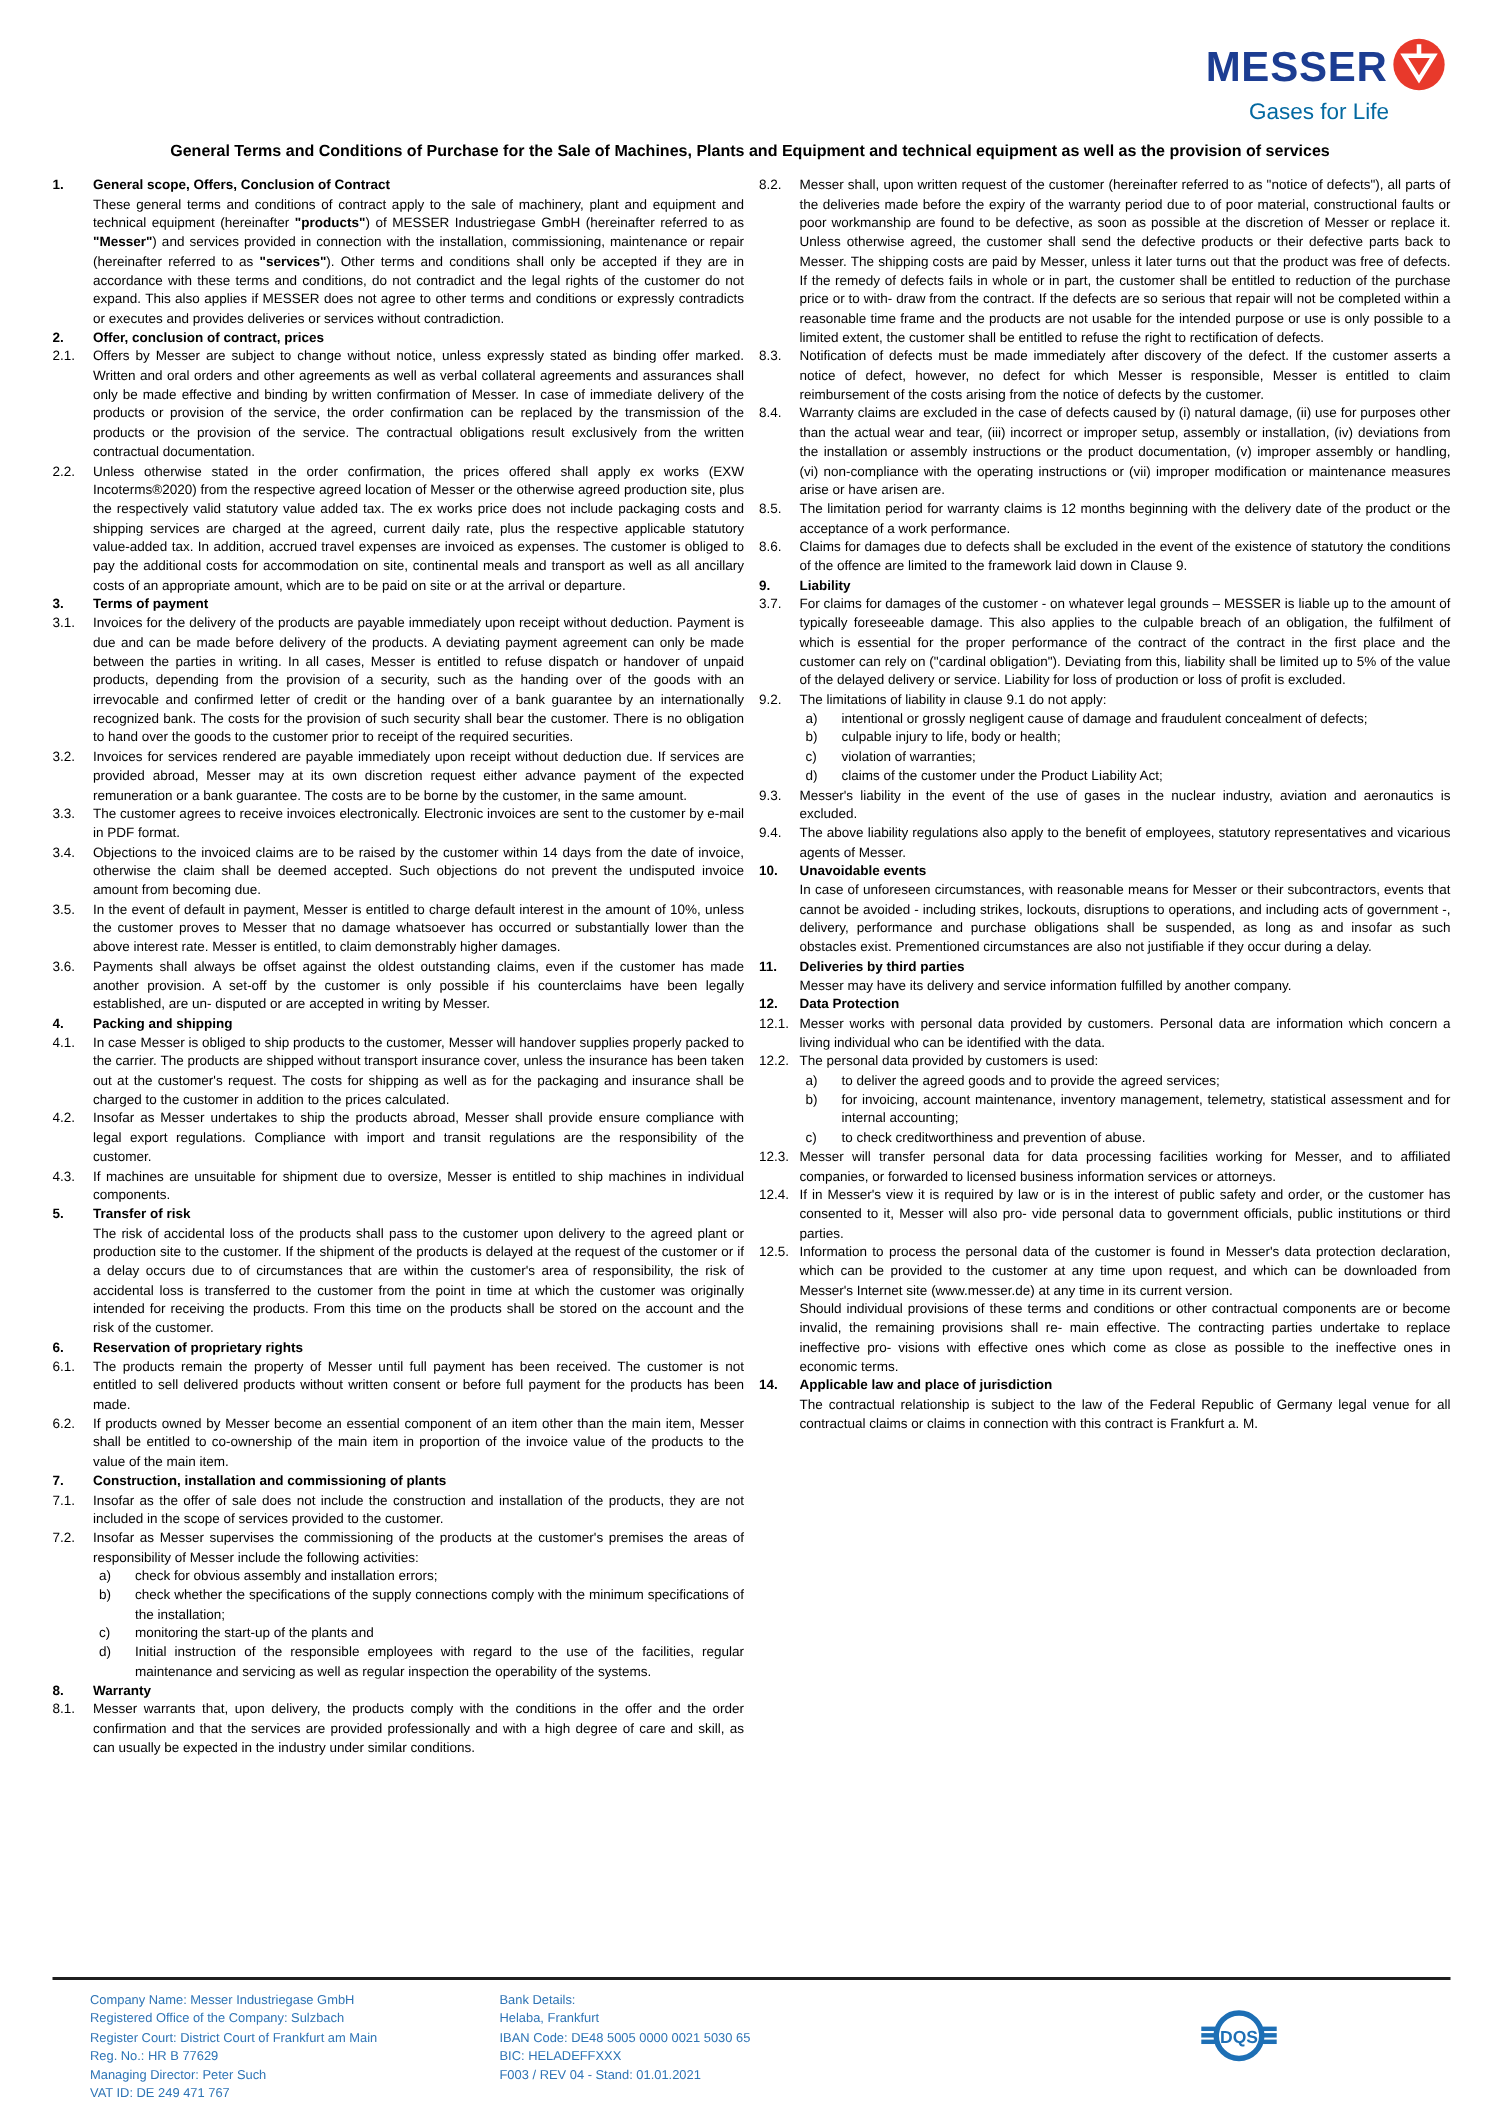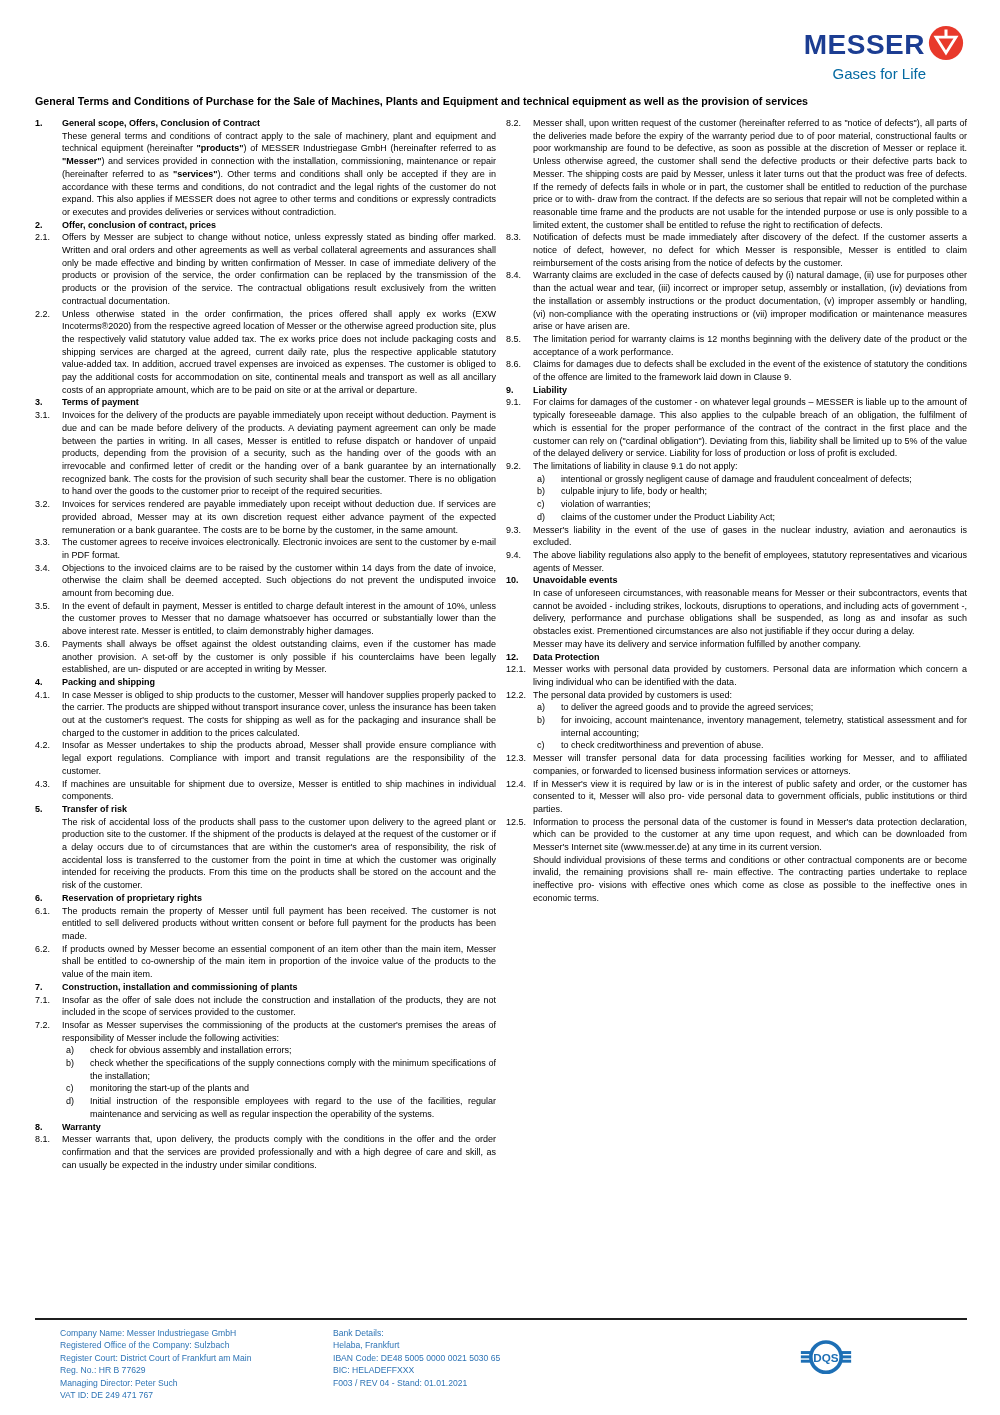--- a/index.html
+++ b/index.html
@@ -46,21 +46,21 @@
         <svg width="36" height="36" viewBox="0 0 40 40" aria-hidden="true">
           <circle cx="20" cy="20" r="19" fill="#e8392b"></circle>
           <line x1="20" y1="5" x2="20" y2="13" stroke="#ffffff" stroke-width="3.4"></line>
           <path d="M9 13.5 L31 13.5 L20 31 Z" fill="none" stroke="#ffffff" stroke-width="3.2" stroke-linejoin="miter"></path>
         </svg>
       </span>
     </div>
     <div class="tagline">Gases for Life</div>
   </div>
 
-  <h1 class="title" style="margin:0;">General Terms and Conditions of Purchase for the Sale of Machines, Plants and Equipment and technical equipment as well as the provision of services</h1>
+  <h1 class="title" style="margin:0;text-align:center;">General Terms and Conditions of Purchase for the Sale of Machines, Plants and Equipment and technical equipment as well as the provision of services</h1>
 
   <div class="columns">
     <div class="col" id="col-left">
         <div class="section">
           <div class="row head">
             <span class="num">1.</span>
             <span class="txt">General scope, Offers, Conclusion of Contract</span>
           </div>
           <div class="row">
             <span class="num"></span>
@@ -216,21 +216,21 @@
             <span class="num">8.6.</span>
             <span class="txt">Claims for damages due to defects shall be excluded in the event of the existence of statutory the conditions of the offence are limited to the framework laid down in Clause 9.</span>
           </div>
         </div>
         <div class="section">
           <div class="row head">
             <span class="num">9.</span>
             <span class="txt">Liability</span>
           </div>
           <div class="row">
-            <span class="num">9.1.</span>
+            <span class="num">3.7.</span>
             <span class="txt">For claims for damages of the customer - on whatever legal grounds – MESSER is liable up to the amount of typically foreseeable damage. This also applies to the culpable breach of an obligation, the fulfilment of which is essential for the proper performance of the contract of the contract in the first place and the customer can rely on ("cardinal obligation"). Deviating from this, liability shall be limited up to 5% of the value of the delayed delivery or service. Liability for loss of production or loss of profit is excluded.</span>
           </div>
           <div class="row">
             <span class="num">9.2.</span>
             <span class="txt">The limitations of liability in clause 9.1 do not apply:</span>
           </div>
           <div class="row sub">
             <span class="num">a)</span>
             <span class="txt">intentional or grossly negligent cause of damage and fraudulent concealment of defects;</span>
           </div>
@@ -259,20 +259,24 @@
           <div class="row head">
             <span class="num">10.</span>
             <span class="txt">Unavoidable events</span>
           </div>
           <div class="row">
             <span class="num"></span>
             <span class="txt">In case of unforeseen circumstances, with reasonable means for Messer or their subcontractors, events that cannot be avoided - including strikes, lockouts, disruptions to operations, and including acts of government -, delivery, performance and purchase obligations shall be suspended, as long as and insofar as such obstacles exist. Prementioned circumstances are also not justifiable if they occur during a delay.</span>
           </div>
         </div>
         <div class="section">
+          <div class="row head">
+            <span class="num">11.</span>
+            <span class="txt">Deliveries by third parties</span>
+          </div>
           <div class="row">
             <span class="num"></span>
             <span class="txt">Messer may have its delivery and service information fulfilled by another company.</span>
           </div>
         </div>
         <div class="section">
           <div class="row head">
             <span class="num">12.</span>
             <span class="txt">Data Protection</span>
           </div>
@@ -309,20 +313,28 @@
             <span class="txt">Information to process the personal data of the customer is found in Messer's data protection declaration, which can be provided to the customer at any time upon request, and which can be downloaded from Messer's Internet site (www.messer.de) at any time in its current version.</span>
           </div>
         </div>
         <div class="section">
           <div class="row">
             <span class="num"></span>
             <span class="txt">Should individual provisions of these terms and conditions or other contractual components are or become invalid, the remaining provisions shall re- main effective. The contracting parties undertake to replace ineffective pro- visions with effective ones which come as close as possible to the ineffective ones in economic terms.</span>
           </div>
         </div>
         <div class="section">
+          <div class="row head">
+            <span class="num">14.</span>
+            <span class="txt">Applicable law and place of jurisdiction</span>
+          </div>
+          <div class="row">
+            <span class="num"></span>
+            <span class="txt">The contractual relationship is subject to the law of the Federal Republic of Germany legal venue for all contractual claims or claims in connection with this contract is Frankfurt a. M.</span>
+          </div>
         </div>
       </div>
   </div>
 
   <hr class="sep">
   <div class="footer">
     <div class="footer-left" id="footer-company">
         <div>Company Name: Messer Industriegase GmbH</div>
         <div>Registered Office of the Company: Sulzbach</div>
         <div>Register Court: District Court of Frankfurt am Main</div>

